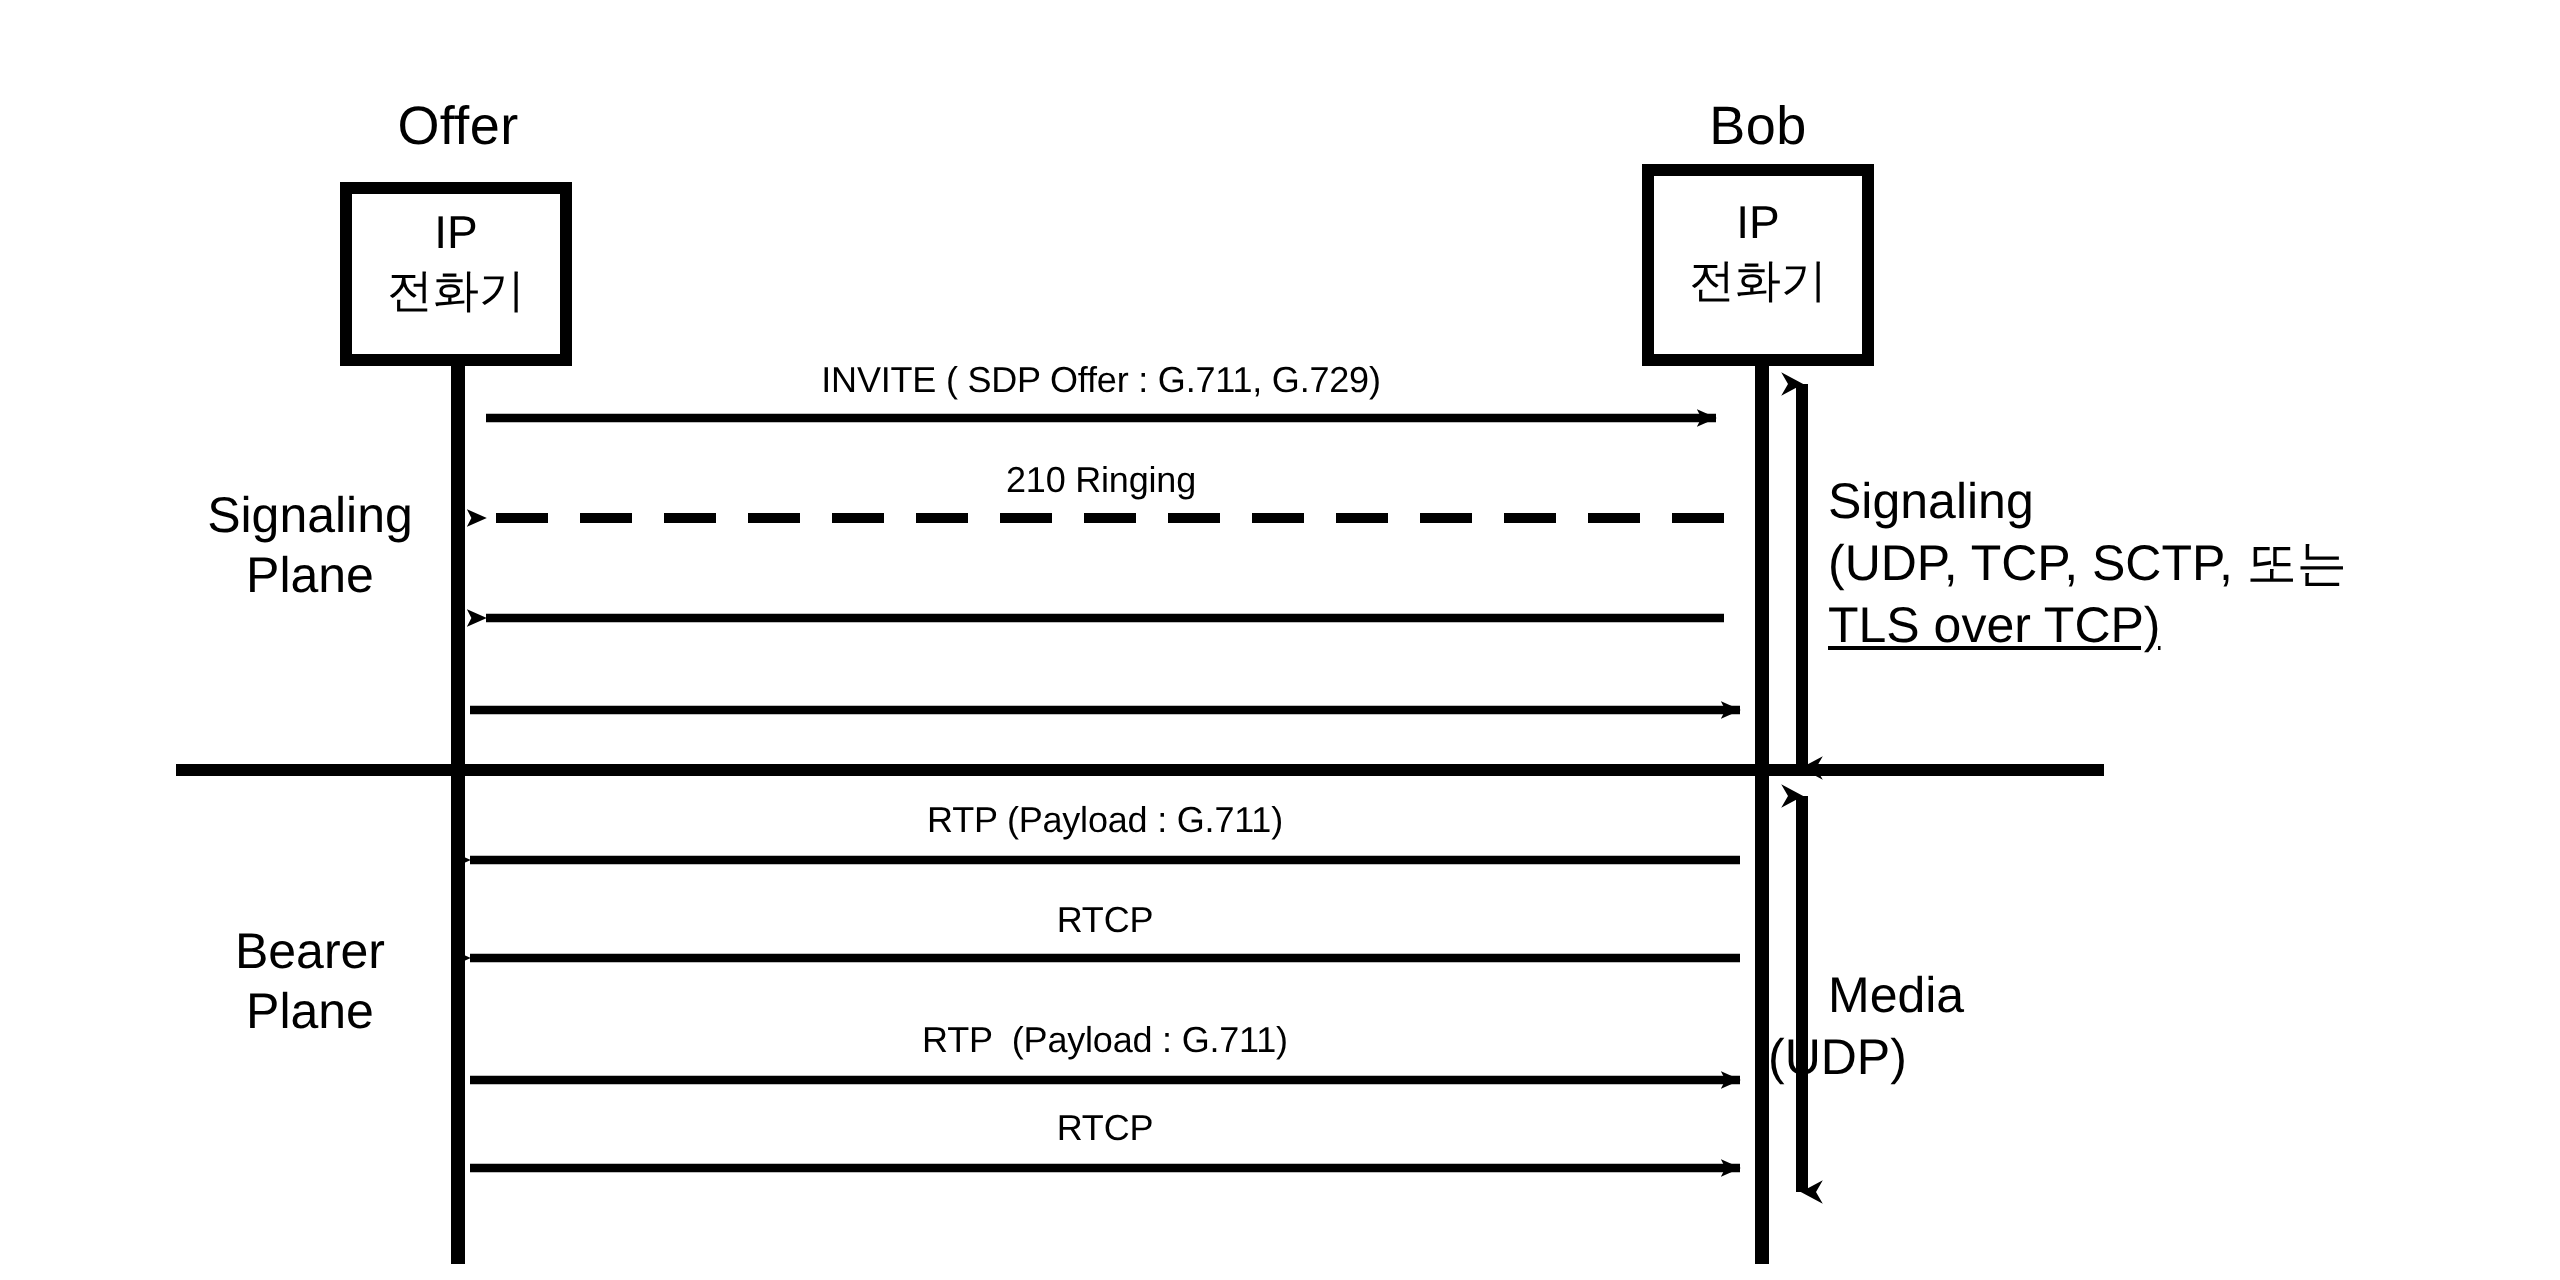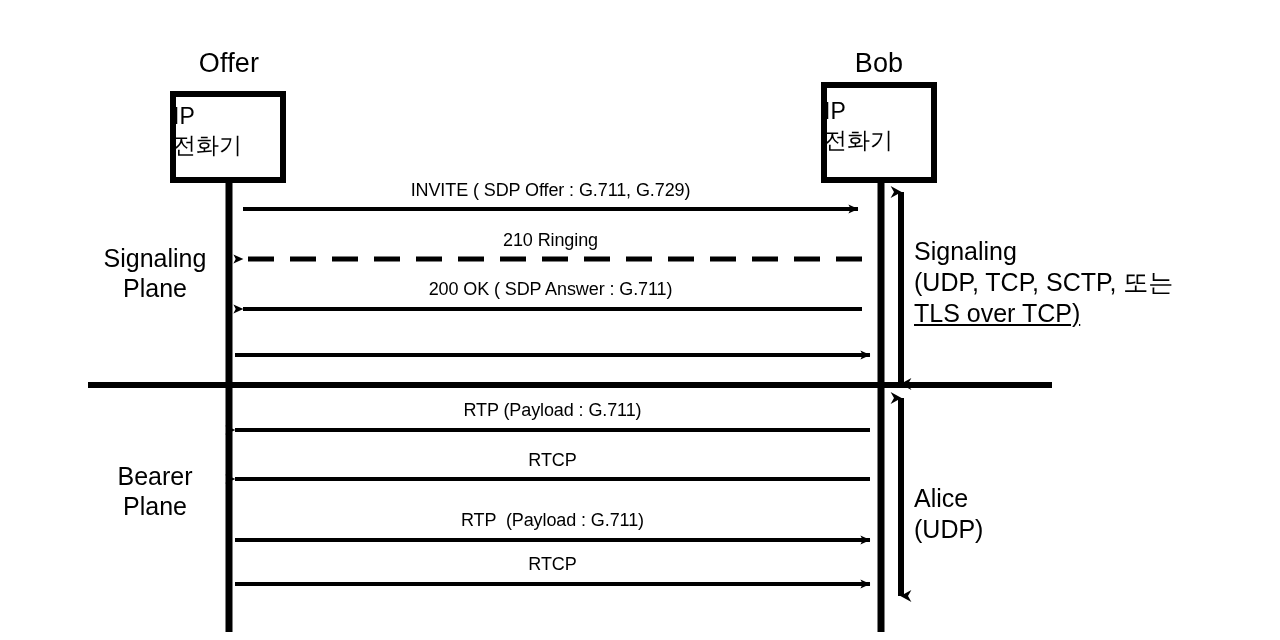--- a/index.html
+++ b/index.html
@@ -29,20 +29,21 @@
     color: #000;
     line-height: 1.12;
   }
   .endpoint-name {
     font-size: 27px;
     text-align: center;
     letter-spacing: 0.2px;
   }
   .box-label {
     font-size: 23px;
+    text-align: center;
     line-height: 1.22;
   }
   .msg-label {
     font-size: 18px;
     text-align: center;
     letter-spacing: -0.1px;
   }
   .plane-label {
     font-size: 25px;
     text-align: center;
@@ -107,27 +108,26 @@
   <div class="txt box-label" style="left:824px; top:97px; width:110px;">IP</div>
   <div class="txt box-label" style="left:824px; top:126px; width:110px;">전화기</div>
 
   <div class="txt plane-label" style="left:75px; top:243px; width:160px;">Signaling</div>
   <div class="txt plane-label" style="left:75px; top:273px; width:160px;">Plane</div>
   <div class="txt plane-label" style="left:75px; top:461px; width:160px;">Bearer</div>
   <div class="txt plane-label" style="left:75px; top:491px; width:160px;">Plane</div>
 
   <div class="txt msg-label" style="left:243px; top:180px; width:615px;">INVITE ( SDP Offer : G.711, G.729)</div>
   <div class="txt msg-label" style="left:243px; top:230px; width:615px;">210 Ringing</div>
-  <div class="txt msg-label" style="left:243px; top:279px; width:615px;">200 OK ( SDP Answer : G.711)</div>
 
   <div class="txt msg-label" style="left:235px; top:400px; width:635px;">RTP (Payload : G.711)</div>
   <div class="txt msg-label" style="left:235px; top:450px; width:635px;">RTCP</div>
   <div class="txt msg-label" style="left:235px; top:510px; width:635px;">RTP  (Payload : G.711)</div>
   <div class="txt msg-label" style="left:235px; top:554px; width:635px;">RTCP</div>
 
   <div class="txt side-note" style="left:914px; top:236px; width:360px;">Signaling</div>
   <div class="txt side-note" style="left:914px; top:267px; width:360px;">(UDP, TCP, SCTP, 또는</div>
   <div class="txt side-note" style="left:914px; top:298px; width:360px;text-decoration:underline;">TLS over TCP)</div>
 
-  <div class="txt side-note" style="left:914px; top:483px; width:300px;">Alice</div>
-  <div class="txt side-note" style="left:914px; top:514px; width:300px;">(UDP)</div>
+  <div class="txt side-note" style="left:914px; top:483px; width:300px;">Media</div>
+  <div class="txt side-note" style="left:884px; top:514px; width:300px;">(UDP)</div>
 
 </div>
 
 </body></html>

